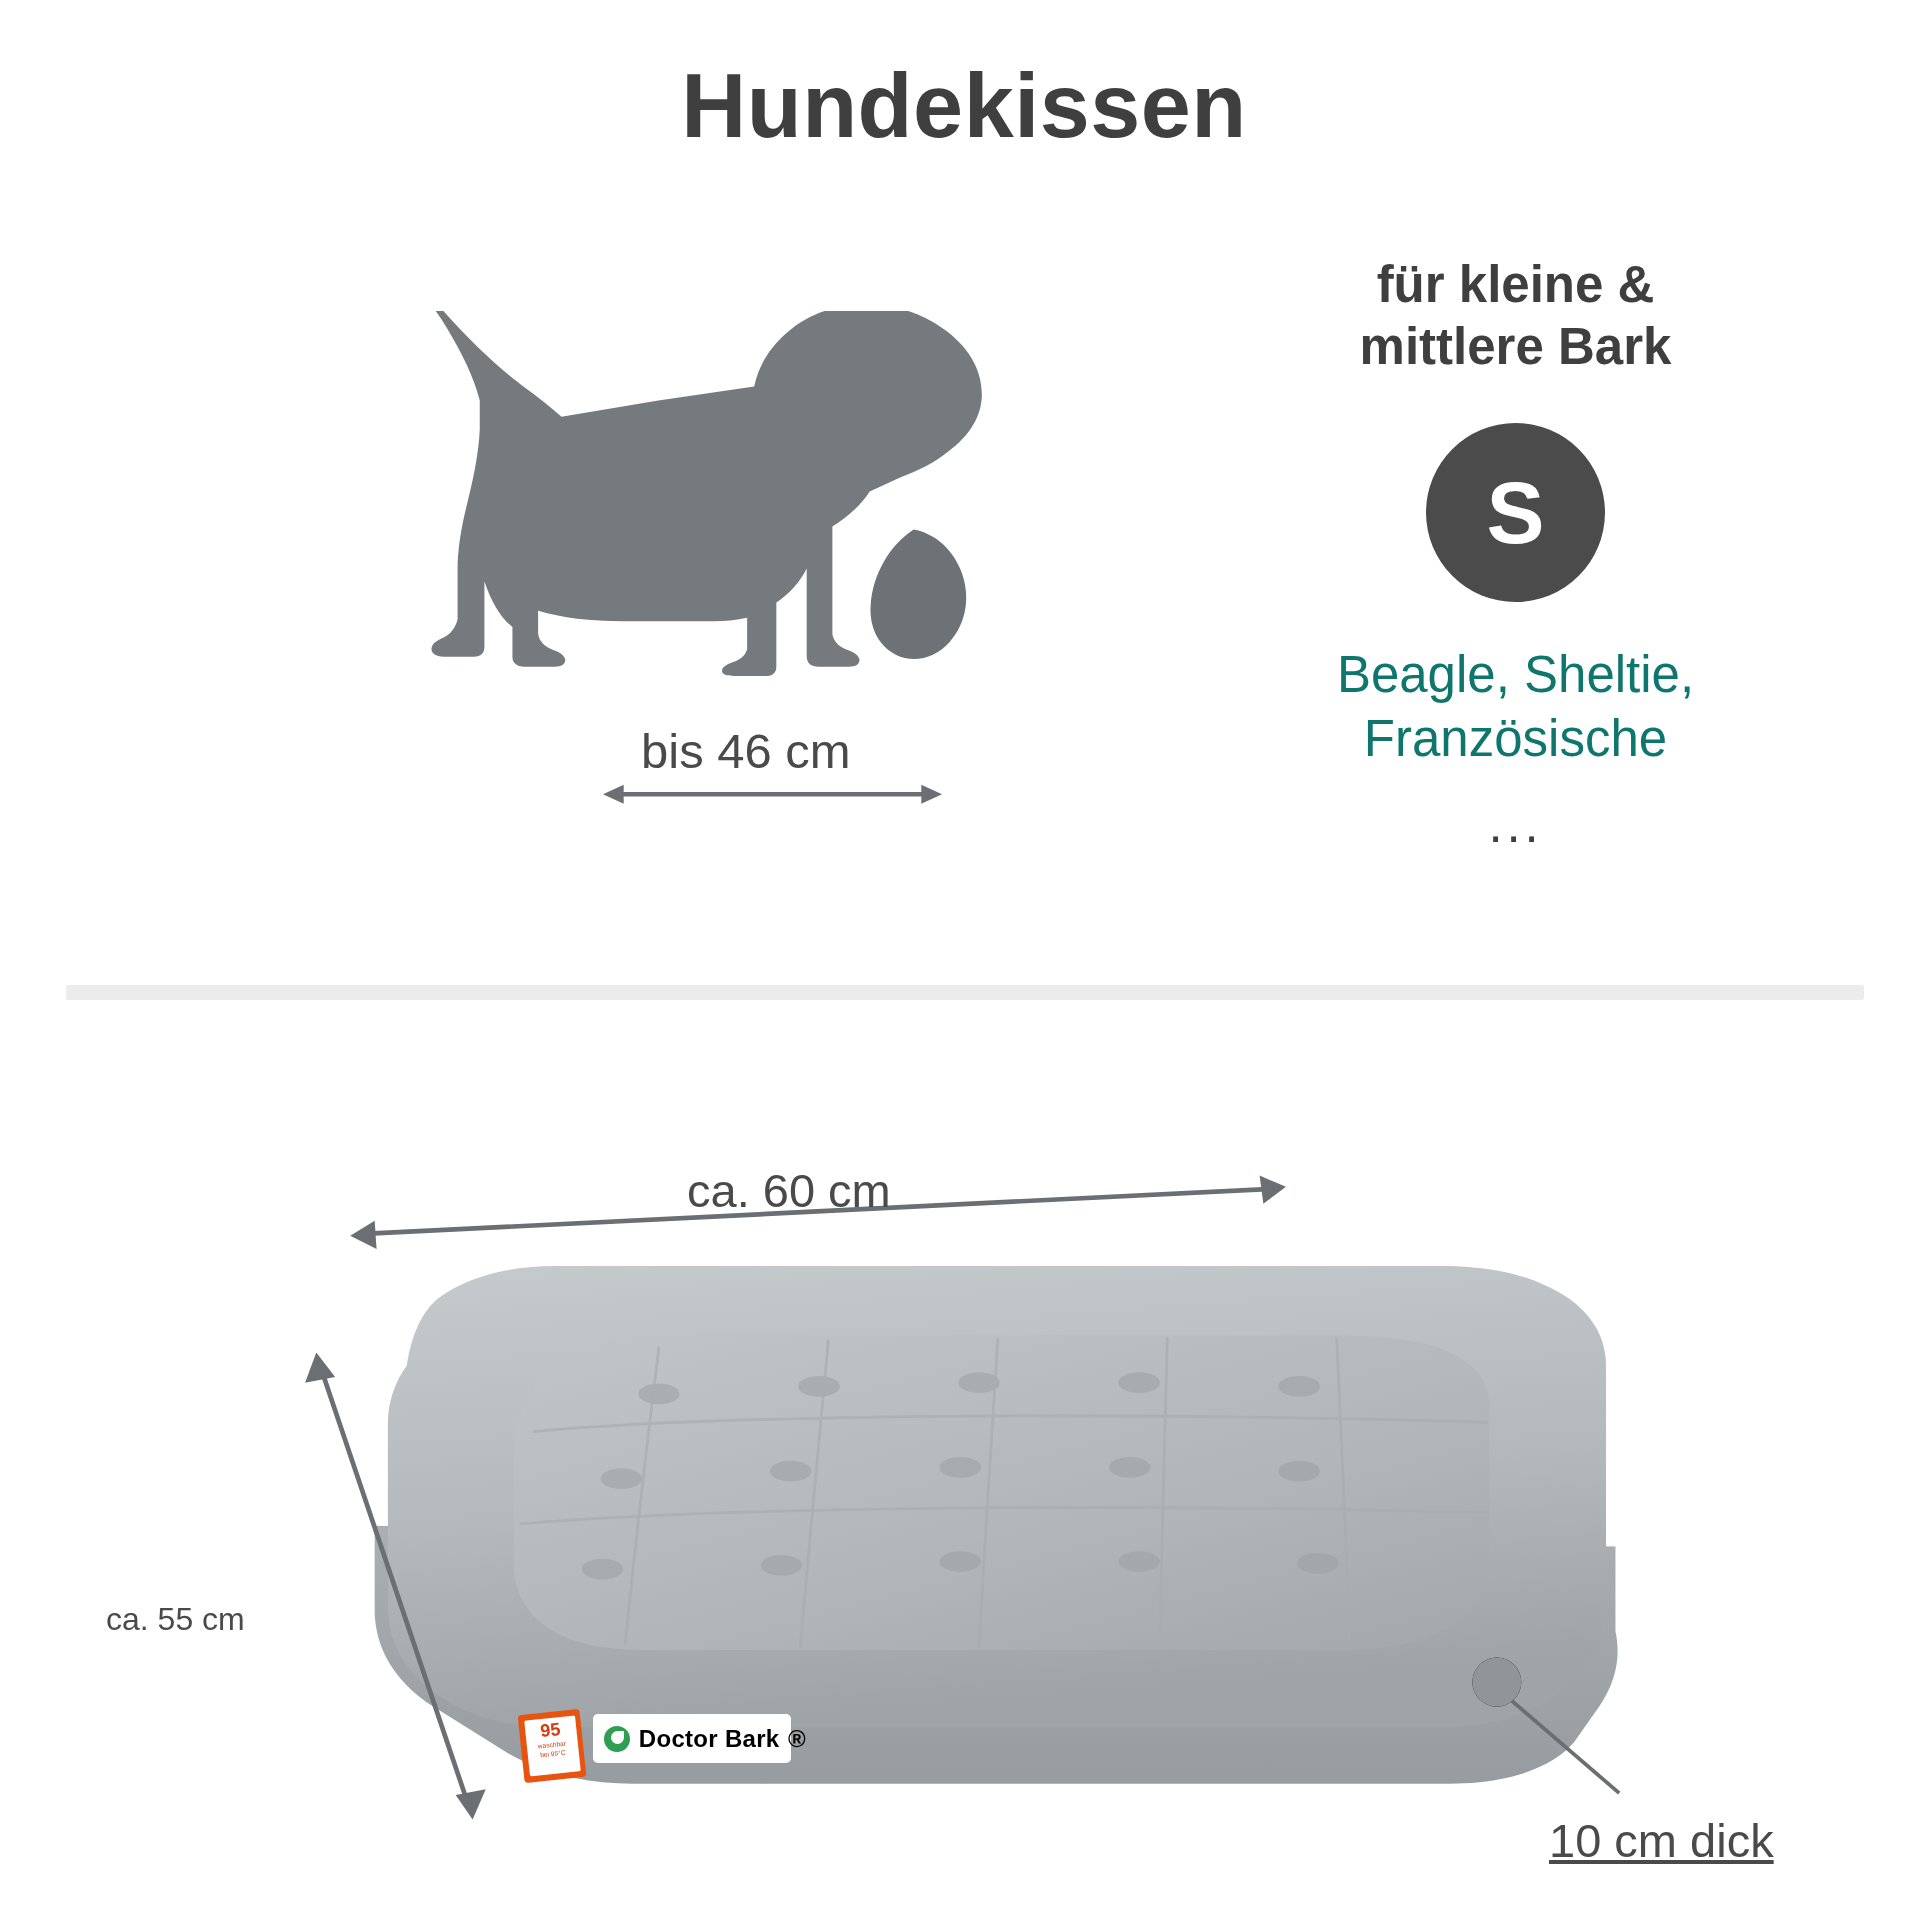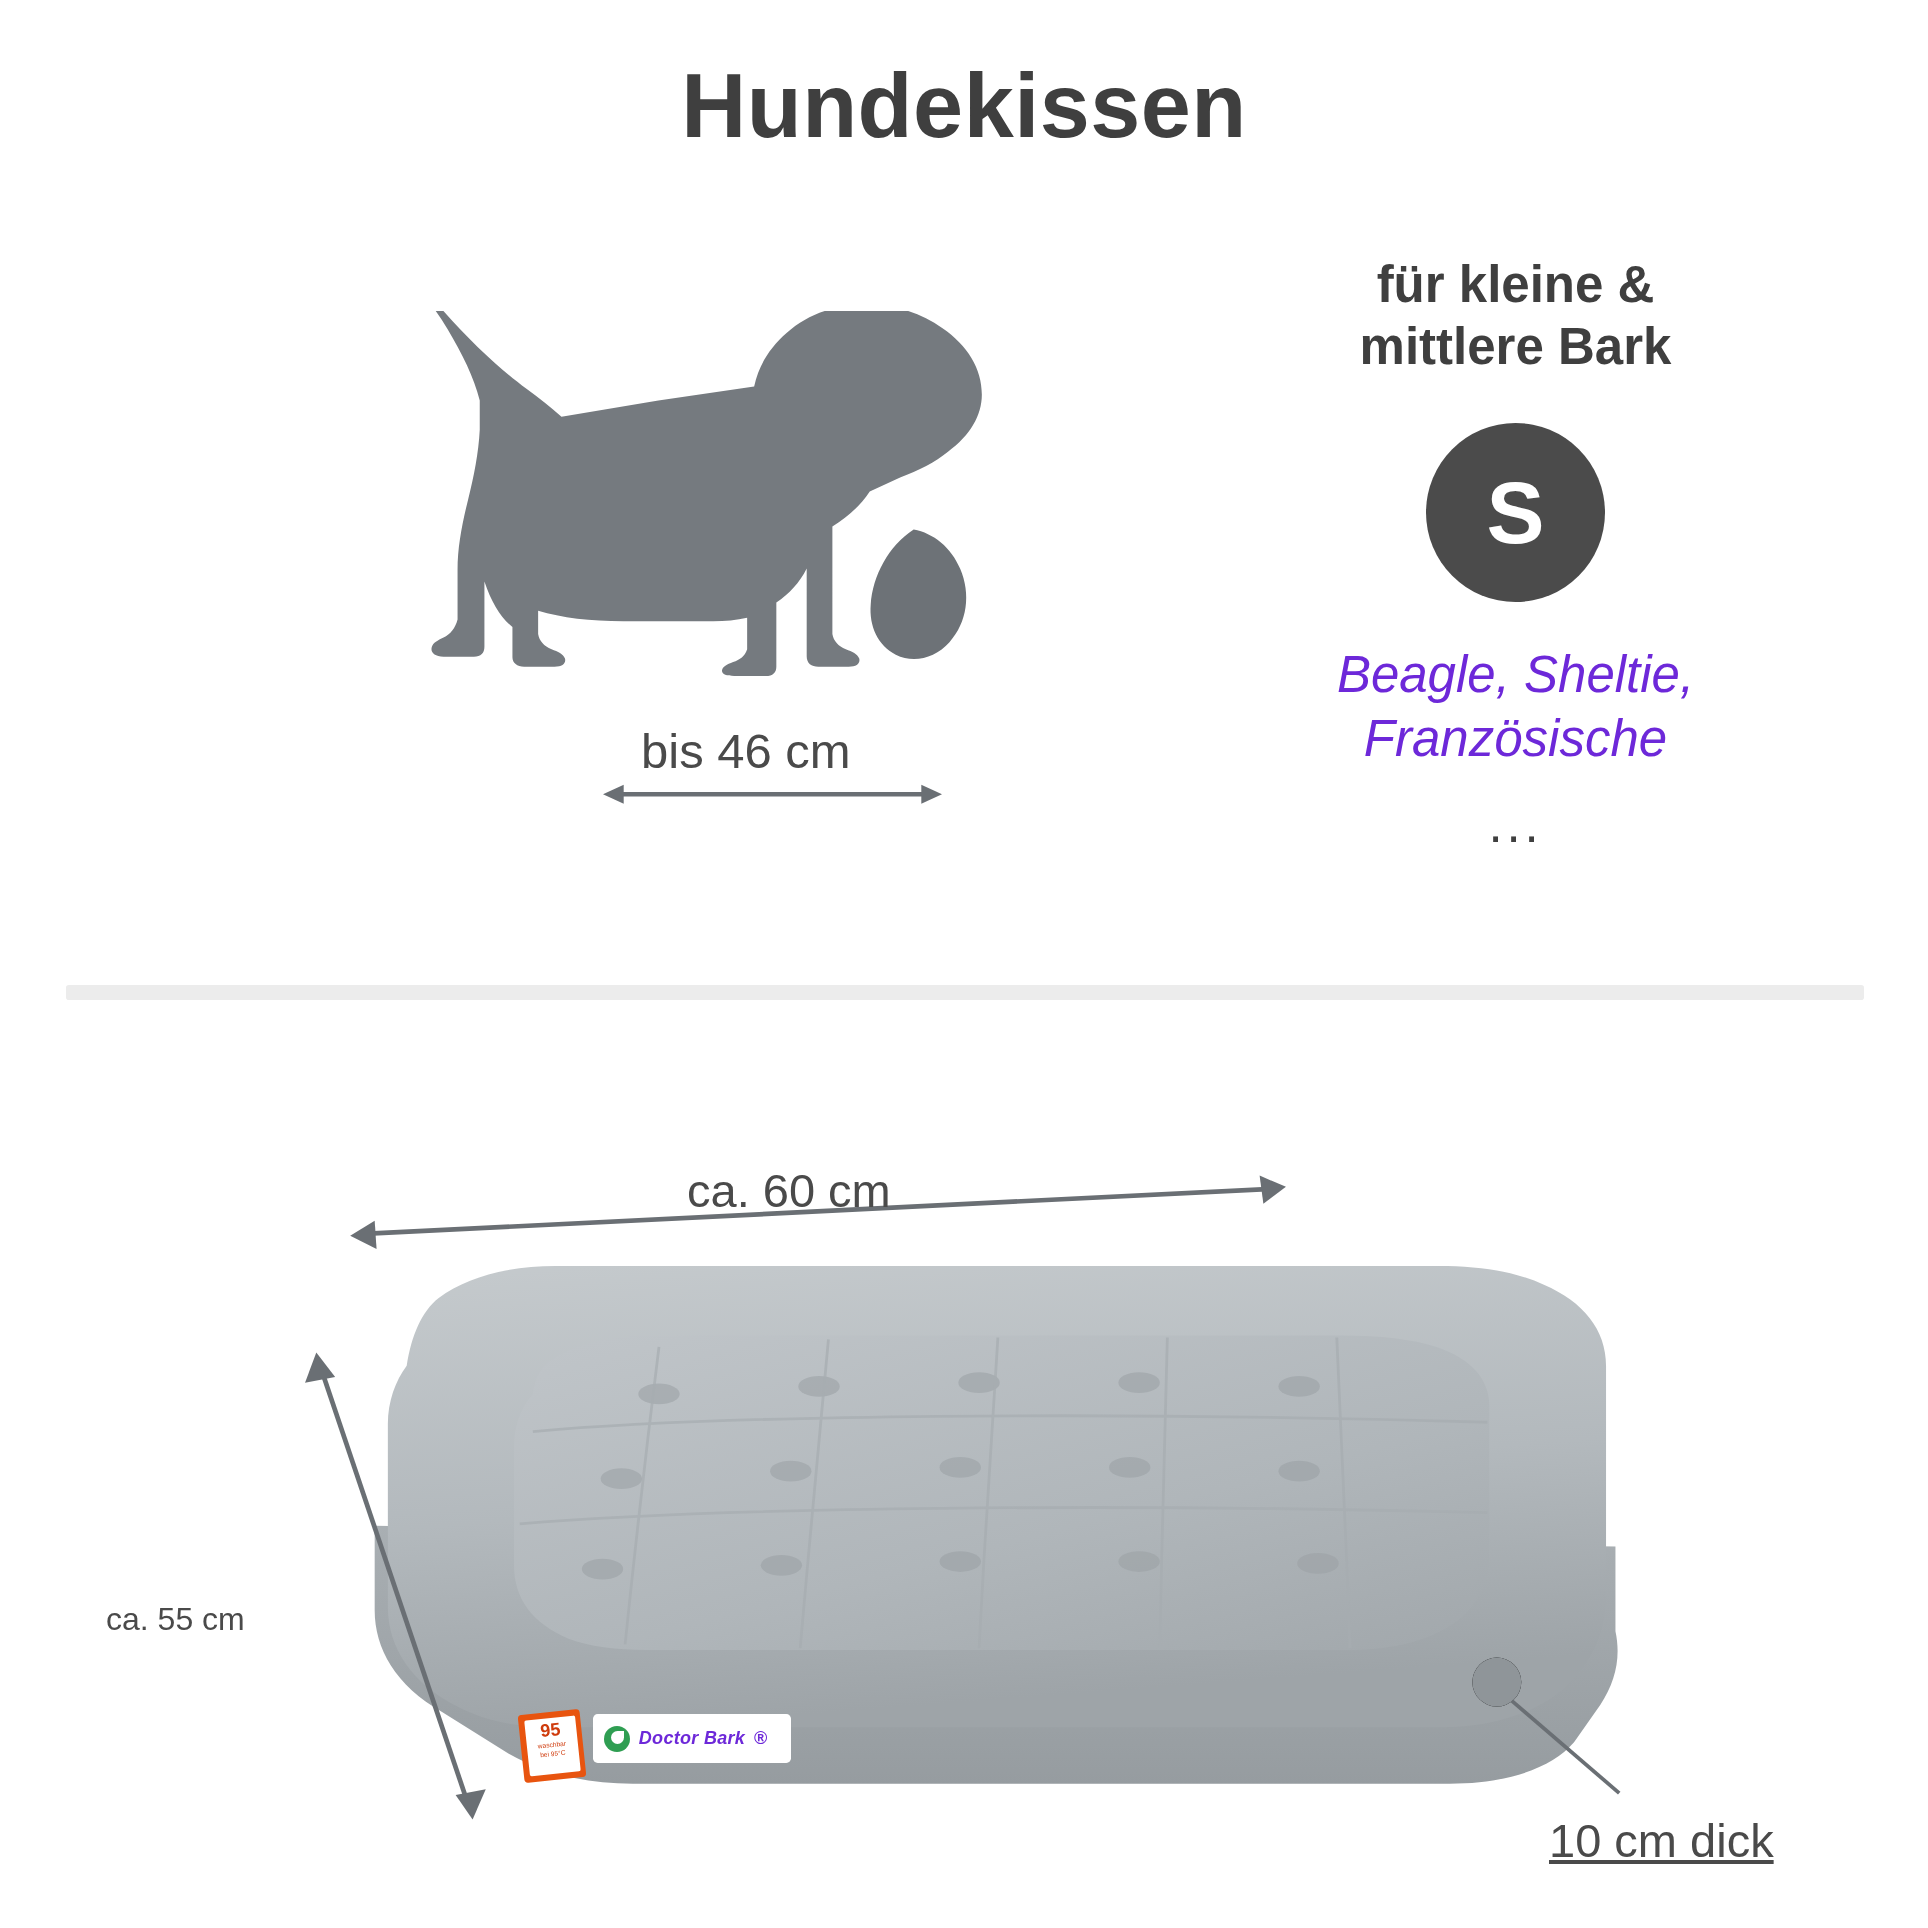--- a/index.html
+++ b/index.html
@@ -99,22 +99,21 @@
     color: #ffffff;
     font-size: 87px;
     font-weight: 700;
     display: flex;
     align-items: center;
     justify-content: center;
   }
   .breeds {
     font-size: 51px;
     line-height: 1.25;
-    color: #6d28d9;
-    font-style: italic;
+    color: #0f766e;
   }
   .ellipsis {
     font-size: 51px;
     color: #3f3f3f;
     margin-top: 24.5px;
     letter-spacing: 3.8px;
   }
 
   
   .product {
@@ -180,26 +179,25 @@
     content: "";
     position: absolute;
     left: 6.6px;
     top: 5.6px;
     width: 13px;
     height: 13px;
     border-radius: 50% 0 50% 50%;
     background: #ffffff;
   }
   .brand-tag .brand-text {
-    font-size: 18px;
+    font-size: 24px;
     font-weight: 700;
-    color: #6d28d9;
+    color: #000000;
     letter-spacing: 0.3px;
     white-space: nowrap;
-    font-style: italic;
   }
 
   .wash-tag {
     position: absolute;
     left: 521px;
     top: 1712px;
     width: 62px;
     height: 68px;
     background: #e8540f;
     border-radius: 3.8px;

